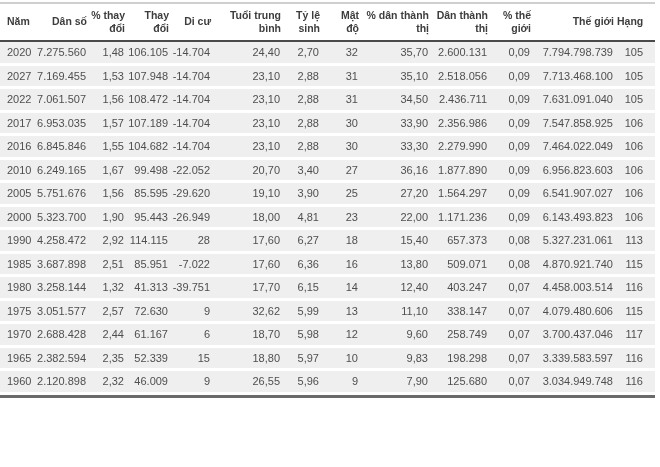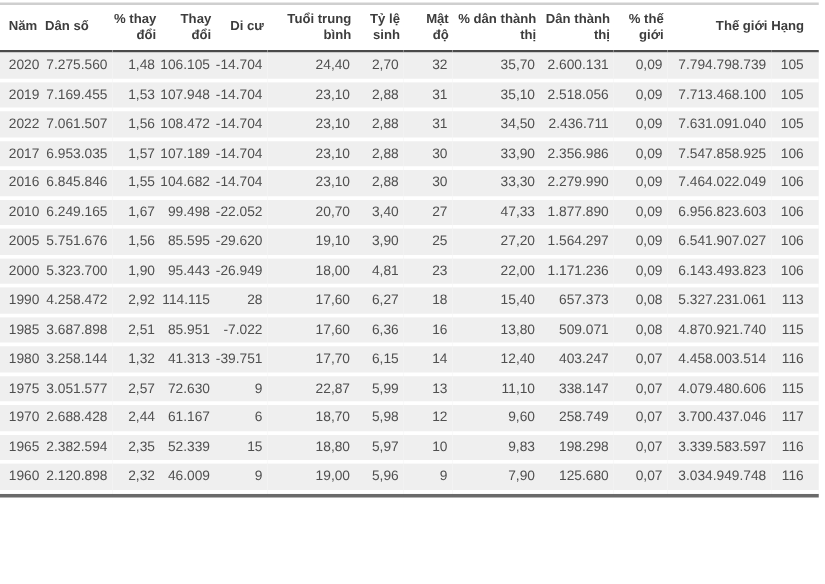--- a/index.html
+++ b/index.html
@@ -36,21 +36,21 @@
   td {
     color: #4f4f4f;
     background: #efefef;
     height: 20.5px;
     padding: 0 4px 0 0;
     border-bottom: 3px solid #ffffff;
     white-space: nowrap;
     vertical-align: middle;
   }
   .al { text-align: left; }
-  .ac { text-align: left; }
+  .ac { text-align: right; }
   .ar { text-align: right; }
   th.c0, td.c0 { padding-left: 7px; }
   th.c12, td.c12 { padding-right: 12px; }
   
   col.c0  { width: 36px; }
   col.c1  { width: 54px; }
   col.c2  { width: 38px; }
   col.c3  { width: 44px; }
   col.c4  { width: 42px; }
   col.c5  { width: 70px; }
@@ -117,21 +117,21 @@
           <td class="c5 ar">24,40</td>
           <td class="c6 ar">2,70</td>
           <td class="c7 ar">32</td>
           <td class="c8 ar">35,70</td>
           <td class="c9 ar">2.600.131</td>
           <td class="c10 ar">0,09</td>
           <td class="c11 ar">7.794.798.739</td>
           <td class="c12 ar">105</td>
         </tr>
         <tr>
-          <td class="c0 al">2019</td>
+          <td class="c0 al">2027</td>
           <td class="c1 ar">7.169.455</td>
           <td class="c2 ar">1,53</td>
           <td class="c3 ar">107.948</td>
           <td class="c4 ar">-14.704</td>
           <td class="c5 ar">23,10</td>
           <td class="c6 ar">2,88</td>
           <td class="c7 ar">31</td>
           <td class="c8 ar">35,10</td>
           <td class="c9 ar">2.518.056</td>
           <td class="c10 ar">0,09</td>
@@ -185,21 +185,21 @@
         </tr>
         <tr>
           <td class="c0 al">2010</td>
           <td class="c1 ar">6.249.165</td>
           <td class="c2 ar">1,67</td>
           <td class="c3 ar">99.498</td>
           <td class="c4 ar">-22.052</td>
           <td class="c5 ar">20,70</td>
           <td class="c6 ar">3,40</td>
           <td class="c7 ar">27</td>
-          <td class="c8 ar">47,33</td>
+          <td class="c8 ar">36,16</td>
           <td class="c9 ar">1.877.890</td>
           <td class="c10 ar">0,09</td>
           <td class="c11 ar">6.956.823.603</td>
           <td class="c12 ar">106</td>
         </tr>
         <tr>
           <td class="c0 al">2005</td>
           <td class="c1 ar">5.751.676</td>
           <td class="c2 ar">1,56</td>
           <td class="c3 ar">85.595</td>
@@ -272,21 +272,21 @@
           <td class="c10 ar">0,07</td>
           <td class="c11 ar">4.458.003.514</td>
           <td class="c12 ar">116</td>
         </tr>
         <tr>
           <td class="c0 al">1975</td>
           <td class="c1 ar">3.051.577</td>
           <td class="c2 ar">2,57</td>
           <td class="c3 ar">72.630</td>
           <td class="c4 ar">9</td>
-          <td class="c5 ar">22,87</td>
+          <td class="c5 ar">32,62</td>
           <td class="c6 ar">5,99</td>
           <td class="c7 ar">13</td>
           <td class="c8 ar">11,10</td>
           <td class="c9 ar">338.147</td>
           <td class="c10 ar">0,07</td>
           <td class="c11 ar">4.079.480.606</td>
           <td class="c12 ar">115</td>
         </tr>
         <tr>
           <td class="c0 al">1970</td>
@@ -317,21 +317,21 @@
           <td class="c10 ar">0,07</td>
           <td class="c11 ar">3.339.583.597</td>
           <td class="c12 ar">116</td>
         </tr>
         <tr>
           <td class="c0 al">1960</td>
           <td class="c1 ar">2.120.898</td>
           <td class="c2 ar">2,32</td>
           <td class="c3 ar">46.009</td>
           <td class="c4 ar">9</td>
-          <td class="c5 ar">19,00</td>
+          <td class="c5 ar">26,55</td>
           <td class="c6 ar">5,96</td>
           <td class="c7 ar">9</td>
           <td class="c8 ar">7,90</td>
           <td class="c9 ar">125.680</td>
           <td class="c10 ar">0,07</td>
           <td class="c11 ar">3.034.949.748</td>
           <td class="c12 ar">116</td>
         </tr>
       </tbody>
   </table>

